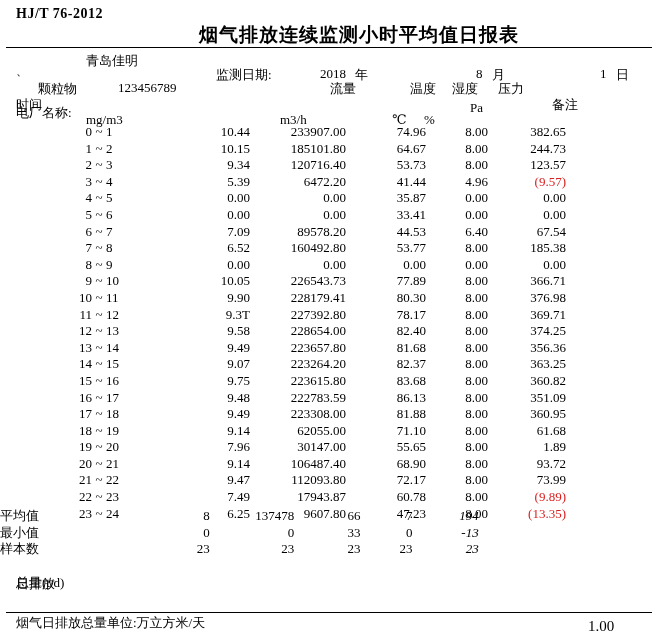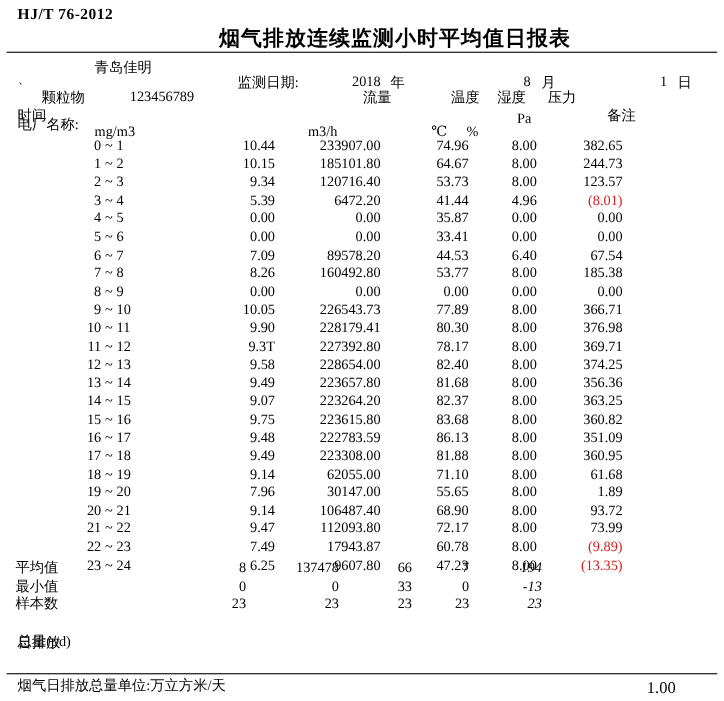--- a/index.html
+++ b/index.html
@@ -112,21 +112,21 @@
   td.c-flow { width: 96px; text-align: right; }
   td.c-temp { width: 80px; text-align: right; }
   td.c-hum  { width: 62px; text-align: right; }
   td.c-pres { width: 78px; text-align: right; }
   td.c-rem  { width: 92px; text-align: right; padding-right: 8px; }
   .red { color: #d81e1e; }
 
   
   table.summary {
     position: absolute;
-    left: 14px;
+    left: 0;
     top: 508px;
     width: 552px;
     border-collapse: collapse;
     font-size: 13px;
   }
   table.summary td {
     padding: 0;
     height: 16.6px;
     line-height: 16.6px;
     white-space: nowrap;
@@ -237,21 +237,21 @@
           <td class="c-rem"></td>
         </tr>
         <tr>
           <td class="c-h1">3</td>
           <td class="c-tilde">~</td>
           <td class="c-h2">4</td>
           <td class="c-dust">5.39</td>
           <td class="c-flow">6472.20</td>
           <td class="c-temp">41.44</td>
           <td class="c-hum">4.96</td>
-          <td class="c-pres red">(8.01)</td>
+          <td class="c-pres red">(9.57)</td>
           <td class="c-rem"></td>
         </tr>
         <tr>
           <td class="c-h1">4</td>
           <td class="c-tilde">~</td>
           <td class="c-h2">5</td>
           <td class="c-dust">0.00</td>
           <td class="c-flow">0.00</td>
           <td class="c-temp">35.87</td>
           <td class="c-hum">0.00</td>
@@ -277,21 +277,21 @@
           <td class="c-flow">89578.20</td>
           <td class="c-temp">44.53</td>
           <td class="c-hum">6.40</td>
           <td class="c-pres">67.54</td>
           <td class="c-rem"></td>
         </tr>
         <tr>
           <td class="c-h1">7</td>
           <td class="c-tilde">~</td>
           <td class="c-h2">8</td>
-          <td class="c-dust">8.26</td>
+          <td class="c-dust">6.52</td>
           <td class="c-flow">160492.80</td>
           <td class="c-temp">53.77</td>
           <td class="c-hum">8.00</td>
           <td class="c-pres">185.38</td>
           <td class="c-rem"></td>
         </tr>
         <tr>
           <td class="c-h1">8</td>
           <td class="c-tilde">~</td>
           <td class="c-h2">9</td>

